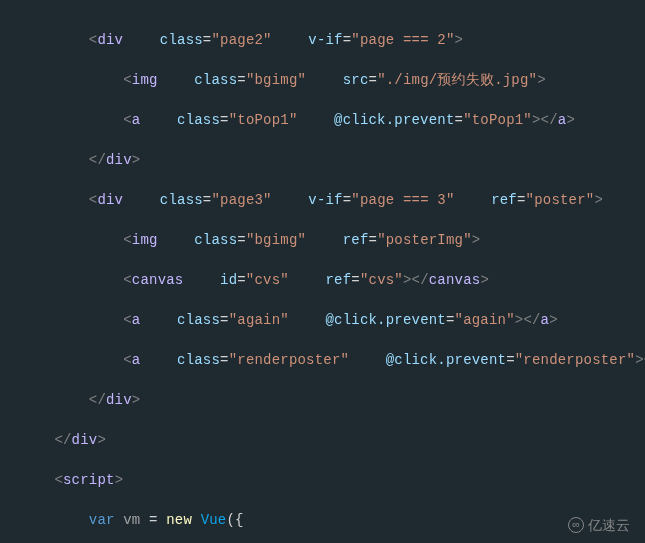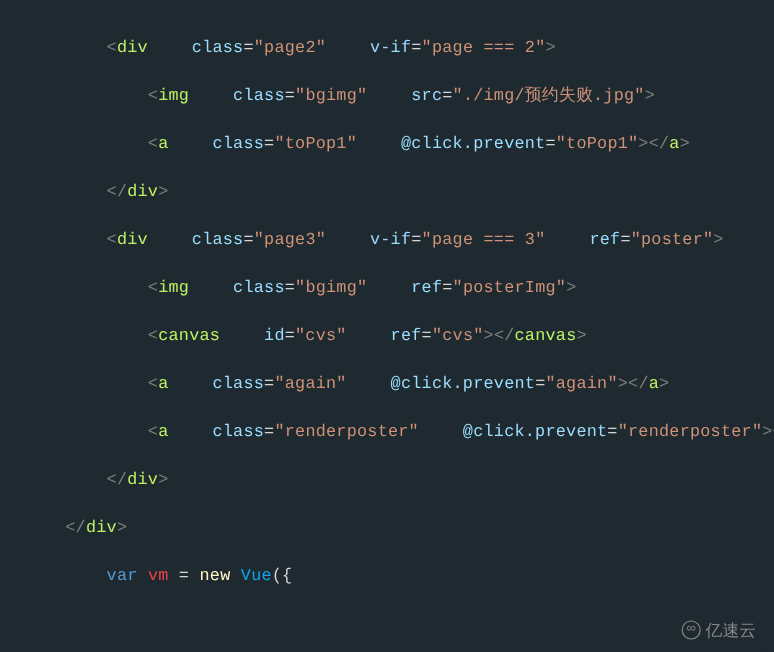--- a/index.html
+++ b/index.html
@@ -14,27 +14,27 @@
       width: 645px;
       height: 543px;
       overflow: hidden;
     }
     .code-editor {
       white-space: pre;
       letter-spacing: 0.2px;
     }
     .line { display: block; }
     .tag-bracket { color: #808080; }
-    .tag-name { color: #bef264; }
+    .tag-name { color: #c4b5fd; }
     .attr-name { color: #9cdcfe; margin-left: 28px; }
     .attr-eq { color: #d4d4d4; }
     .attr-val { color: #ce9178; }
     .keyword { color: #fef9c3; }
     .declare { color: #569cd6; text-align: center; }
-    .ident { color: #ef4444; }
+    .ident { color: #a3a3a3; }
     .type { color: #0ea5e9; }
     .punct { color: #d4d4d4; }
     .watermark {
       position: absolute;
       bottom: 8px;
       right: 15px;
       display: flex;
       align-items: center;
       gap: 4px;
       color: #888;
@@ -58,20 +58,21 @@
 <span class="line"><span>            </span><span class="tag-bracket">&lt;</span><span class="tag-name">img</span> <span class="attr-name">class</span><span class="attr-eq">=</span><span class="attr-val">"<span>bgimg</span>"</span> <span class="attr-name">src</span><span class="attr-eq">=</span><span class="attr-val">"<span>./img/预约失败.jpg</span>"</span><span class="tag-bracket">&gt;</span></span>
 <span class="line"><span>            </span><span class="tag-bracket">&lt;</span><span class="tag-name">a</span> <span class="attr-name">class</span><span class="attr-eq">=</span><span class="attr-val">"<span>toPop1</span>"</span> <span class="attr-name">@click.prevent</span><span class="attr-eq">=</span><span class="attr-val">"<span>toPop1</span>"</span><span class="tag-bracket">&gt;</span><span class="tag-bracket">&lt;/</span><span class="tag-name">a</span><span class="tag-bracket">&gt;</span></span>
 <span class="line"><span>        </span><span class="tag-bracket">&lt;/</span><span class="tag-name">div</span><span class="tag-bracket">&gt;</span></span>
 <span class="line"><span>        </span><span class="tag-bracket">&lt;</span><span class="tag-name">div</span> <span class="attr-name">class</span><span class="attr-eq">=</span><span class="attr-val">"<span>page3</span>"</span> <span class="attr-name">v-if</span><span class="attr-eq">=</span><span class="attr-val">"<span>page === 3</span>"</span> <span class="attr-name">ref</span><span class="attr-eq">=</span><span class="attr-val">"<span>poster</span>"</span><span class="tag-bracket">&gt;</span></span>
 <span class="line"><span>            </span><span class="tag-bracket">&lt;</span><span class="tag-name">img</span> <span class="attr-name">class</span><span class="attr-eq">=</span><span class="attr-val">"<span>bgimg</span>"</span> <span class="attr-name">ref</span><span class="attr-eq">=</span><span class="attr-val">"<span>posterImg</span>"</span><span class="tag-bracket">&gt;</span></span>
 <span class="line"><span>            </span><span class="tag-bracket">&lt;</span><span class="tag-name">canvas</span> <span class="attr-name">id</span><span class="attr-eq">=</span><span class="attr-val">"<span>cvs</span>"</span> <span class="attr-name">ref</span><span class="attr-eq">=</span><span class="attr-val">"<span>cvs</span>"</span><span class="tag-bracket">&gt;</span><span class="tag-bracket">&lt;/</span><span class="tag-name">canvas</span><span class="tag-bracket">&gt;</span></span>
 <span class="line"><span>            </span><span class="tag-bracket">&lt;</span><span class="tag-name">a</span> <span class="attr-name">class</span><span class="attr-eq">=</span><span class="attr-val">"<span>again</span>"</span> <span class="attr-name">@click.prevent</span><span class="attr-eq">=</span><span class="attr-val">"<span>again</span>"</span><span class="tag-bracket">&gt;</span><span class="tag-bracket">&lt;/</span><span class="tag-name">a</span><span class="tag-bracket">&gt;</span></span>
 <span class="line"><span>            </span><span class="tag-bracket">&lt;</span><span class="tag-name">a</span> <span class="attr-name">class</span><span class="attr-eq">=</span><span class="attr-val">"<span>renderposter</span>"</span> <span class="attr-name">@click.prevent</span><span class="attr-eq">=</span><span class="attr-val">"<span>renderposter</span>"</span><span class="tag-bracket">&gt;</span><span class="tag-bracket">&lt;/</span><span class="tag-name">a</span><span class="tag-bracket">&gt;</span></span>
 <span class="line"><span>        </span><span class="tag-bracket">&lt;/</span><span class="tag-name">div</span><span class="tag-bracket">&gt;</span></span>
 <span class="line"><span>    </span><span class="tag-bracket">&lt;/</span><span class="tag-name">div</span><span class="tag-bracket">&gt;</span></span>
+<span class="line"><span>    </span><span class="tag-bracket">&lt;</span><span class="tag-name">script</span><span class="tag-bracket">&gt;</span></span>
 <span class="line"><span>        </span><span class="declare">var</span> <span class="ident">vm</span><span class="punct"> = </span><span class="keyword">new</span> <span class="type">Vue</span><span class="punct">(</span><span class="punct">{</span></span>
 
 
 
 
 
 
 
 
 

